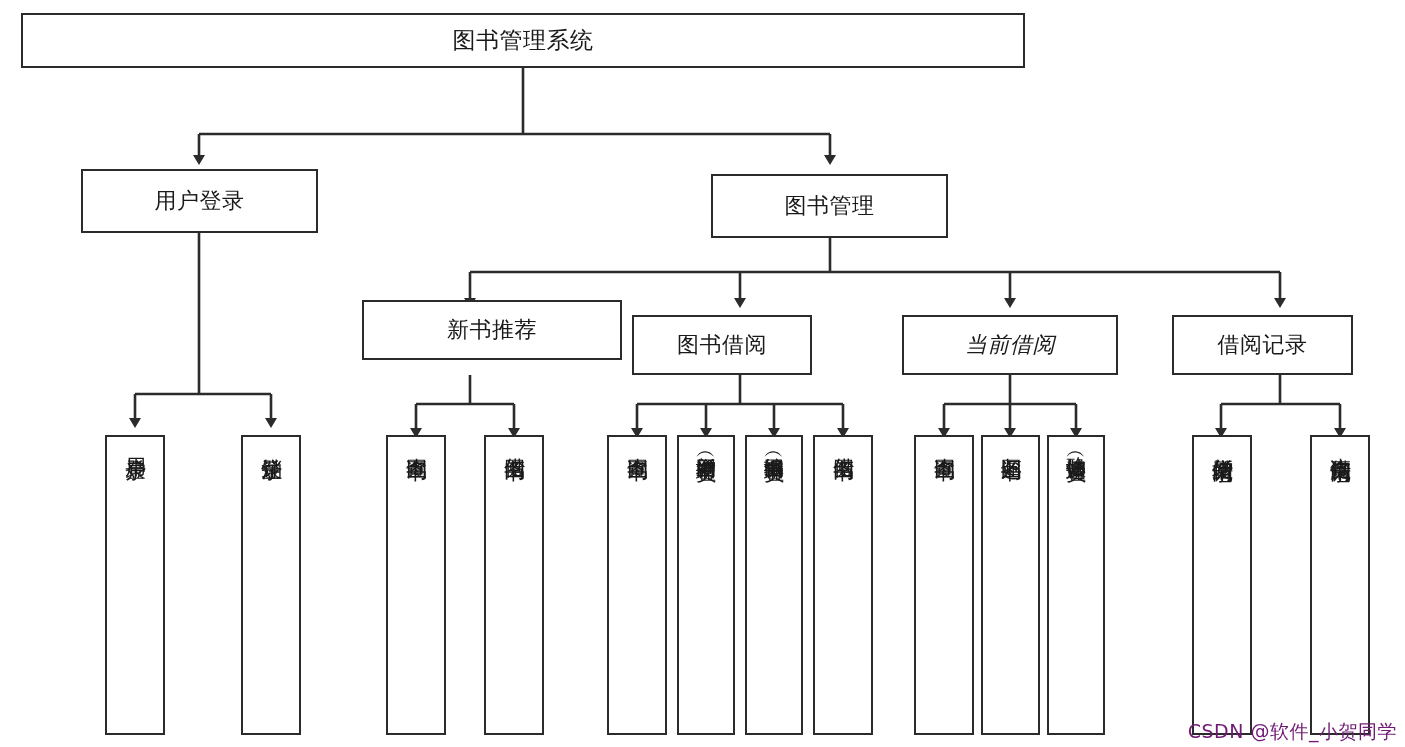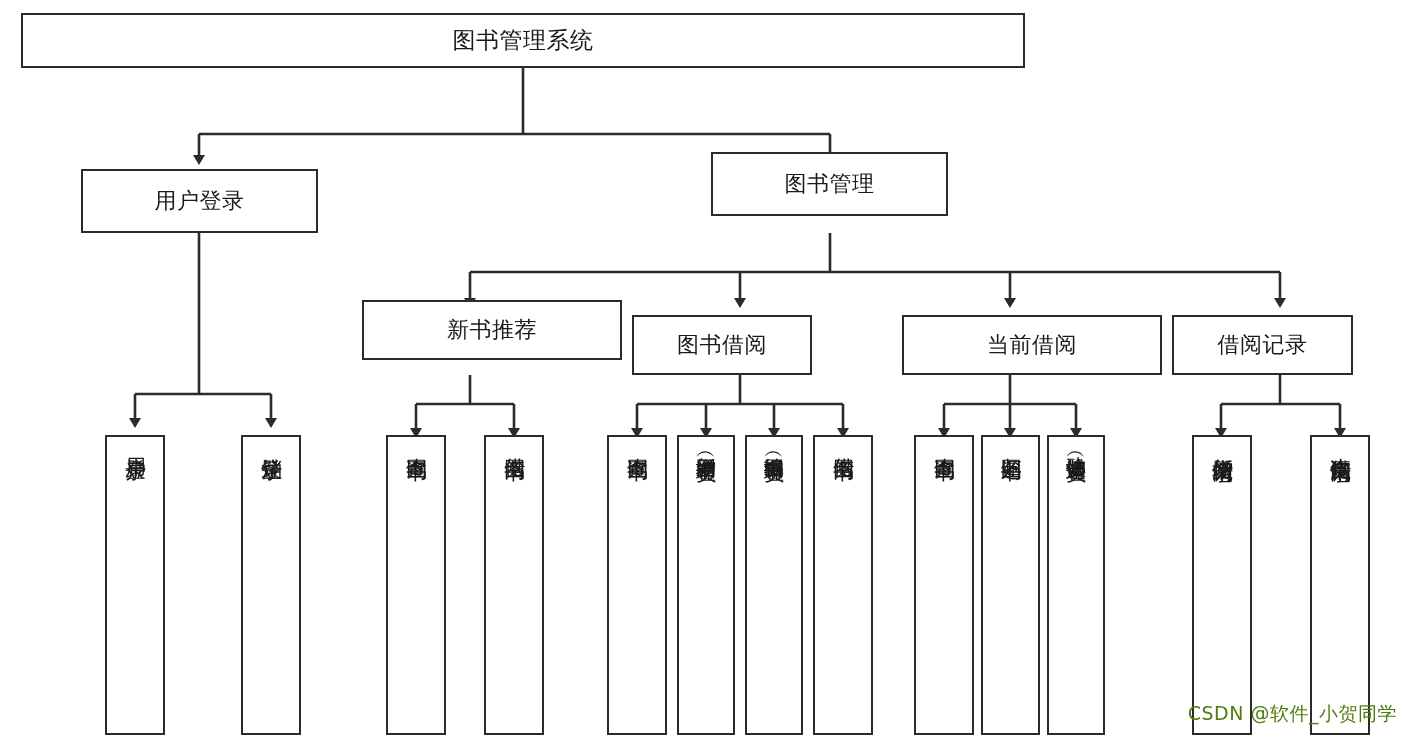--- a/index.html
+++ b/index.html
@@ -61,23 +61,23 @@
     letter-spacing: 1px;
     margin: 0 auto;
   }
   .v-node.tall .node-label {
     font-size: 20px;
     line-height: 1.24;
   }
   .watermark {
     position: absolute;
     right: 8px;
-    bottom: 20px;
+    bottom: 2px;
     font-size: 19px;
-    color: #4d7c0f;
+    color: #701a75;
     letter-spacing: 0.5px;
     white-space: nowrap;
     pointer-events: none;
   }
 </style>
 </head>
 <body>
 
 <div id="canvas">
 
@@ -131,31 +131,31 @@
     </g>
   </svg>
 
   <div class="node h-node" id="node-root" style="left:21px; top:13px; width:1004px; height:55px;">
     <span class="node-label">图书管理系统</span>
   </div>
 
   <div class="node h-node" style="left:81px; top:169px; width:237px; height:64px;">
     <span class="node-label">用户登录</span>
   </div>
-  <div class="node h-node" style="left:711px; top:152px; width:237px; height:64px;">
+  <div class="node h-node" style="left:711px; top:174px; width:237px; height:64px;">
     <span class="node-label">图书管理</span>
   </div>
 
   <div class="node h-node" style="left:362px; top:300px; width:260px; height:60px;font-family:Liberation Serif, serif;">
     <span class="node-label">新书推荐</span>
   </div>
   <div class="node h-node" style="left:632px; top:315px; width:180px; height:60px;">
     <span class="node-label">图书借阅</span>
   </div>
-  <div class="node h-node" style="left:902px; top:315px; width:260px; height:60px;">
+  <div class="node h-node" style="left:902px; top:315px; width:216px; height:60px;font-style:italic;">
     <span class="node-label">当前借阅</span>
   </div>
   <div class="node h-node" style="left:1172px; top:315px; width:181px; height:60px;">
     <span class="node-label">借阅记录</span>
   </div>
 
   <div class="node v-node" style="left:105px; top:435px; width:60px; height:300px;">
     <span class="node-label">用户登录</span>
   </div>
   <div class="node v-node" style="left:241px; top:435px; width:60px; height:300px;">

